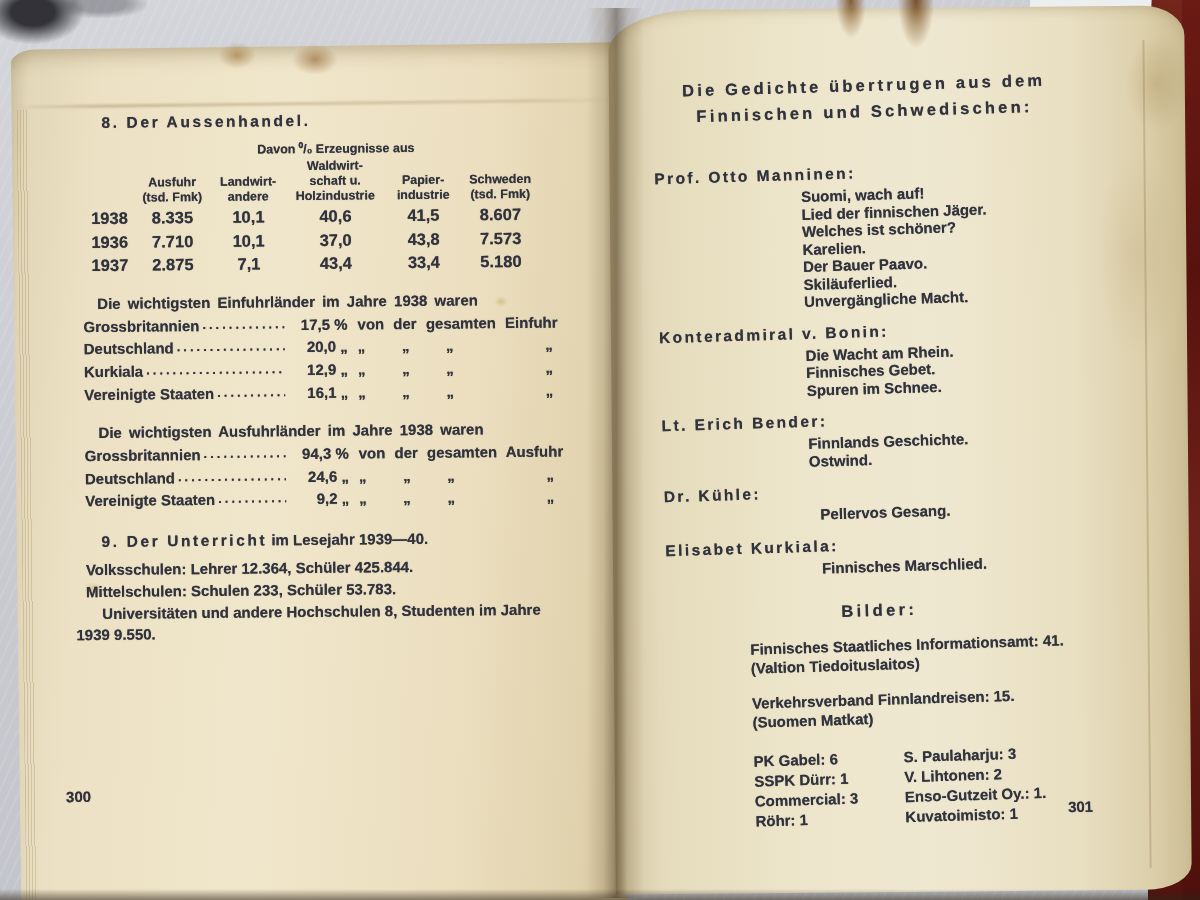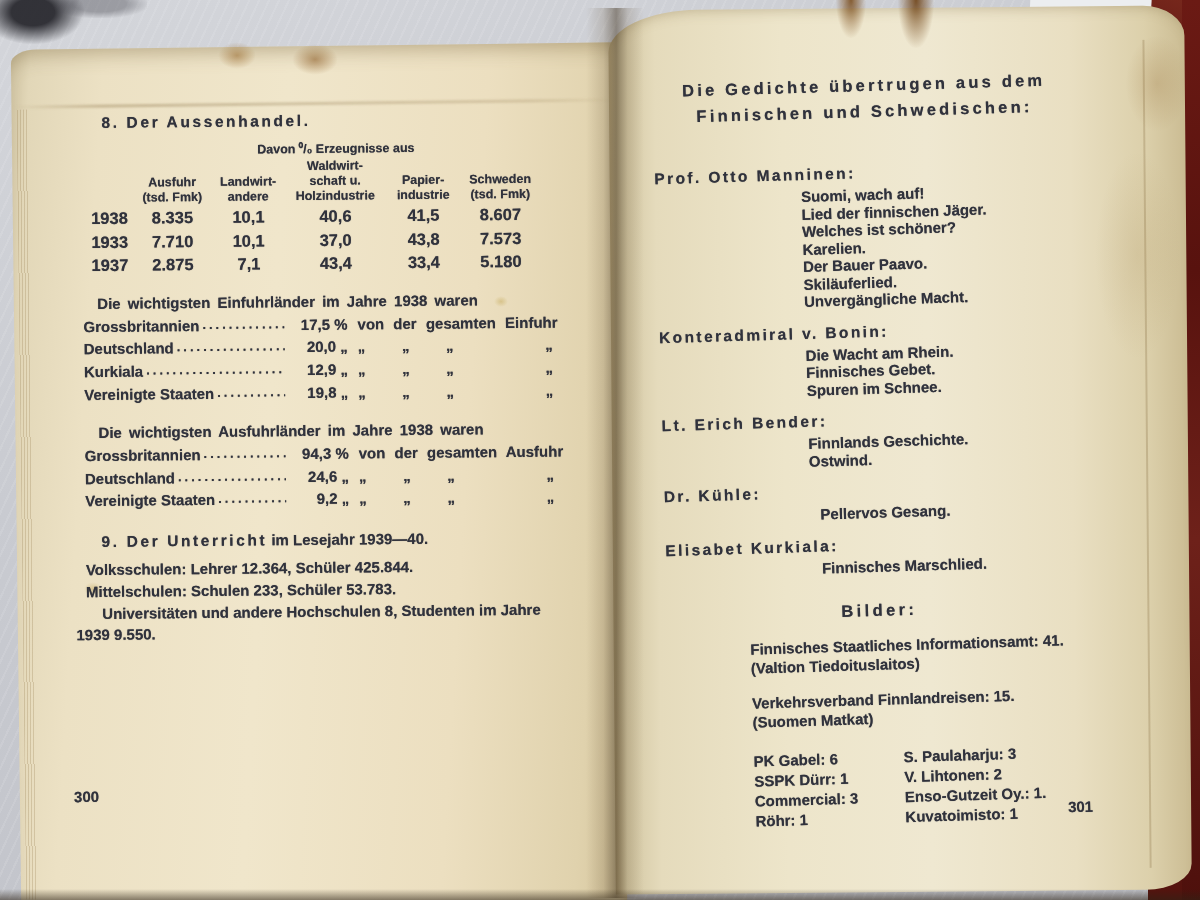--- a/index.html
+++ b/index.html
@@ -92,21 +92,21 @@
   .works div{white-space:nowrap;}
   .works.ind2{margin-left:170px;}
   .bilder-heading{margin-top:26px;text-align:center;letter-spacing:3.4px;font-size:16.5px;}
   .source{margin:16px 0 0 96px;line-height:19px;}
   .source div{white-space:nowrap;}
   .credits{display:flex;margin:20px 0 0 96px;line-height:20px;}
   .credits-col{width:150px;}
   .credits-col + .credits-col{width:auto;}
   .credits-col div{white-space:nowrap;}
   .pagenum{position:absolute;font-size:15px;z-index:5;}
-  .pn-left{left:66px;top:788px;transform:rotate(-0.6deg);margin-left:8px;}
+  .pn-left{left:66px;top:788px;transform:rotate(-0.6deg);}
   .pn-right{left:1068px;top:798px;transform:rotate(-1.4deg);}
 </style>
 </head>
 <body>
 
 <div class="scene">
 
   <div class="paper-sliver"></div>
   <div class="cover-corner-tr"></div>
   <div class="cover-corner-br"></div>
@@ -150,21 +150,21 @@
       <div class="tt-h">Schweden
 (tsd. Fmk)</div>
 
       <div class="tt-c tt-year">1938</div>
       <div class="tt-c">8.335</div>
       <div class="tt-c">10,1</div>
       <div class="tt-c">40,6</div>
       <div class="tt-c">41,5</div>
       <div class="tt-c">8.607</div>
 
-      <div class="tt-c tt-year">1933</div>
+      <div class="tt-c tt-year">1936</div>
       <div class="tt-c">7.710</div>
       <div class="tt-c">10,1</div>
       <div class="tt-c">37,0</div>
       <div class="tt-c">43,8</div>
       <div class="tt-c">7.573</div>
 
       <div class="tt-c tt-year">1937</div>
       <div class="tt-c">2.875</div>
       <div class="tt-c">7,1</div>
       <div class="tt-c">43,4</div>
@@ -195,21 +195,21 @@
           <span class="lr-dots">.......................</span>
         </span>
       <span class="lr-val">12,9 „</span>
       <span class="lr-tail">„    „    „          „</span>
     </div>
     <div class="leader-row">
       <span class="lr-name">
           <span>Vereinigte Staaten</span>
           <span class="lr-dots">...............</span>
         </span>
-      <span class="lr-val">19,8 „</span>
+      <span class="lr-val">16,1 „</span>
       <span class="lr-tail">„    „    „          „</span>
     </div>
 
     <div class="list-heading">Die wichtigsten Ausfuhrländer im Jahre 1938 waren</div>
     <div class="leader-row">
       <span class="lr-name">
           <span>Grossbritannien</span>
           <span class="lr-dots">..................</span>
         </span>
       <span class="lr-val">94,3 %</span>

